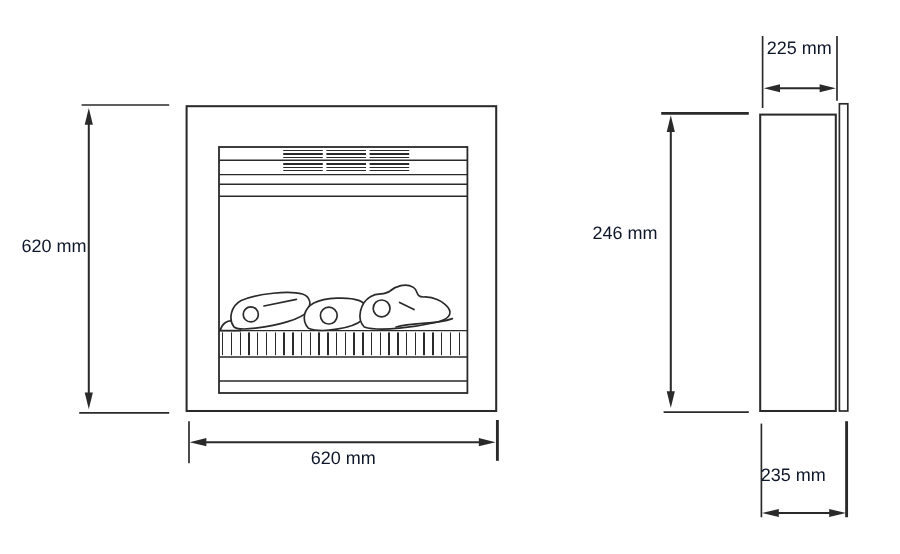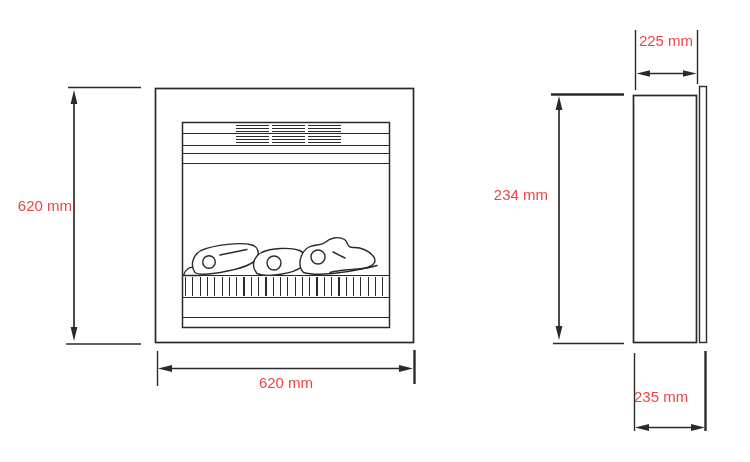--- a/index.html
+++ b/index.html
@@ -17,21 +17,21 @@
   }
   .stage svg {
     position: absolute;
     left: 0;
     top: 0;
   }
   .dim-label {
     position: absolute;
     font-size: 15px;
     line-height: 16px;
-    color: #ef4444;
+    color: #0f172a;
     white-space: nowrap;
   }
   .lbl-front-h  { left: 14px;  top: 198px; width: 58px;  text-align: right; }
   .lbl-front-w  { left: 157px; top: 375px; width: 258px; text-align: center; }
   .lbl-side-h   { left: 474px; top: 187px; width: 74px;  text-align: right; }
   .lbl-side-dt  { left: 633px; top: 33px;  width: 66px;  text-align: center; }
   .lbl-side-db  { left: 634px; top: 389px; width: 52px;  text-align: center; }
 
   .grille {
     position: absolute;
@@ -126,17 +126,17 @@
   </svg>
 
   <div class="grille grille-1"></div>
   <div class="grille grille-2"></div>
   <div class="grille grille-3"></div>
 
   <div class="fuel-hatch"></div>
 
   <div class="dim-label lbl-front-h">620 mm</div>
   <div class="dim-label lbl-front-w">620 mm</div>
-  <div class="dim-label lbl-side-h">234 mm</div>
+  <div class="dim-label lbl-side-h">246 mm</div>
   <div class="dim-label lbl-side-dt">225 mm</div>
   <div class="dim-label lbl-side-db">235 mm</div>
 
 </div>
 
 </body></html>

